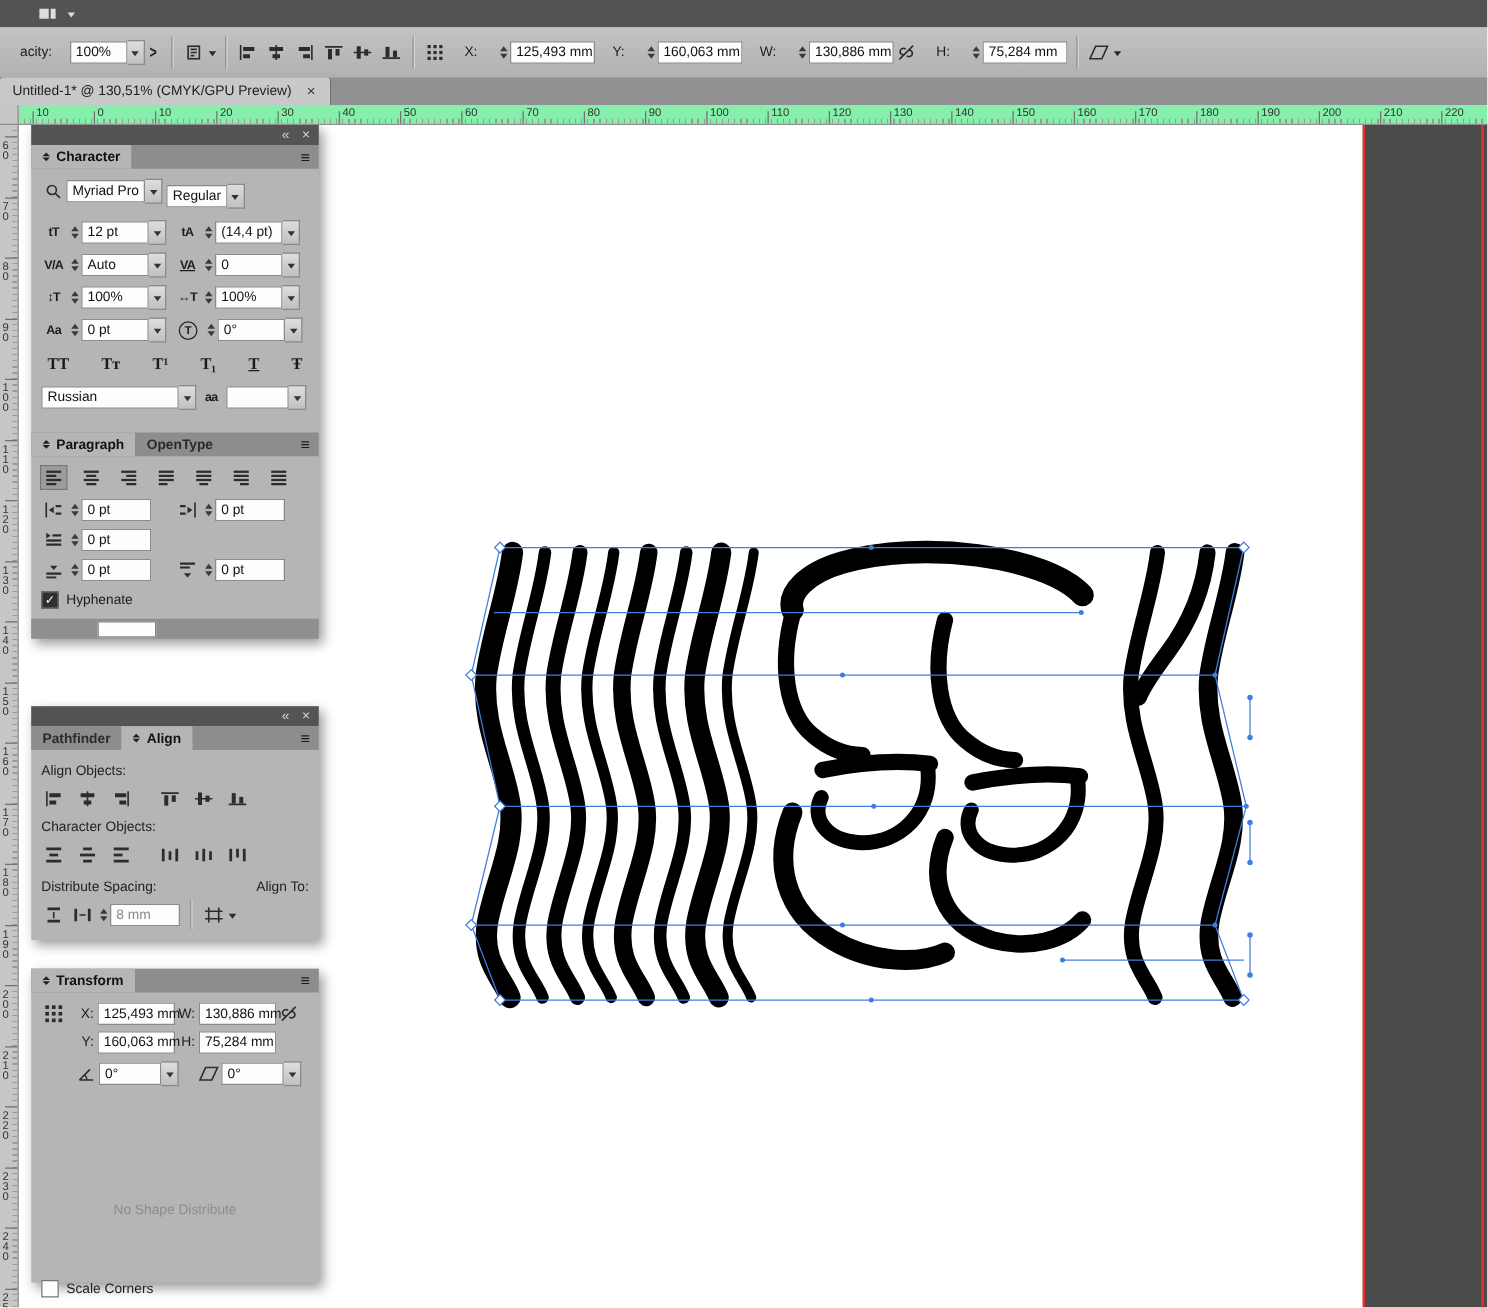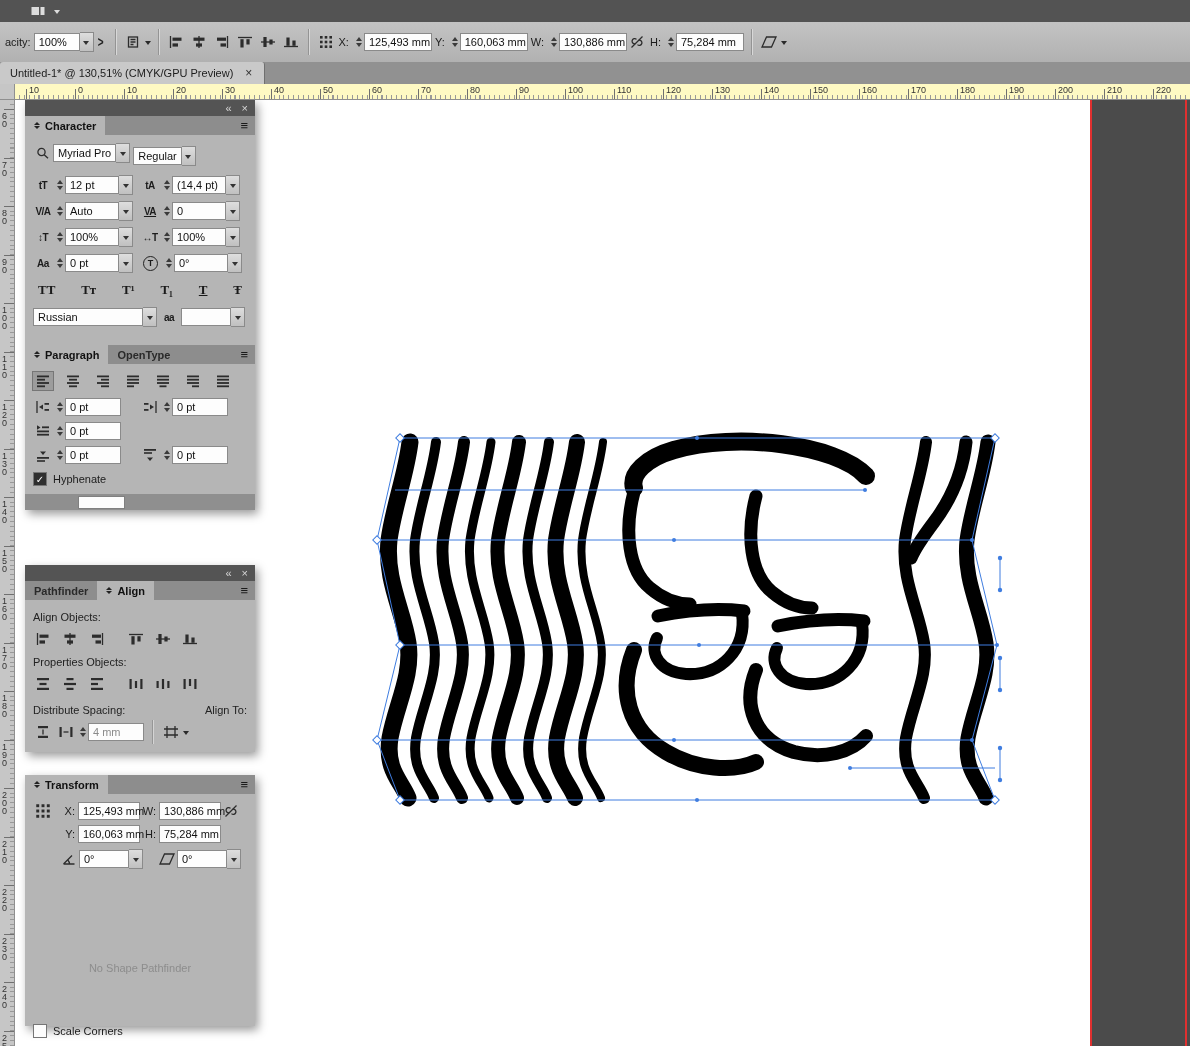--- a/index.html
+++ b/index.html
@@ -11,21 +11,21 @@
            display:flex;align-items:center;font-size:12px;color:#e3e3e3;z-index:30}
   #menu-items{display:flex;height:22px}
   .menu-item{padding:0 11px;line-height:22px;cursor:default}
   #menubar .ws{margin-left:28px;display:flex;align-items:center;gap:4px}
 
   
   #controlbar{position:absolute;top:22px;left:0;right:0;height:40px;
               background:linear-gradient(#c3c3c3,#b1b1b1);border-bottom:1px solid #7e7e7e;
               display:flex;align-items:center;font-size:11px;z-index:30;padding-left:2px}
   .sep{width:1px;height:26px;background:#949494;margin:0 7px;box-shadow:1px 0 0 #d8d8d8}
-  .cb-label{margin:0 3px;white-space:nowrap}
+  .cb-label{margin:0 14px;white-space:nowrap}
   .fld{background:#fdfdfd;border:1px solid #8a8a8a;height:16px;display:flex;align-items:center;
        padding:0 4px;font-size:11px;color:#111;white-space:nowrap;box-sizing:content-box}
   .w40{width:40px}.w44{width:44px}.w46{width:36px}.w52{width:46px}.w56{width:52px}.w64{width:58px}.w104{width:100px}
   .grow{flex:1}
   .combo{display:inline-flex;align-items:center}
   .dd{width:13px;height:18px;border:1px solid #8a8a8a;border-left:none;
       background:linear-gradient(#dedede,#c0c0c0);display:flex;align-items:center;justify-content:center}
   .dd::after{content:"";border:3px solid transparent;border-top:4px solid #333;margin-top:4px}
   .ddfree{display:inline-block;margin-left:2px;border:3px solid transparent;border-top:4px solid #2a2a2a;transform:translateY(2px)}
   .spin{display:inline-flex;flex-direction:column;justify-content:center;margin:0 2px 0 4px;gap:2px}
@@ -42,21 +42,21 @@
 
   
   #tabbar{position:absolute;top:62px;left:0;right:0;height:22px;background:#919191;z-index:30;display:flex}
   .doctab{background:#c9c9c9;border-right:1px solid #6f6f6f;height:22px;display:flex;align-items:center;
           padding:0 10px;font-size:11px;color:#1d1d1d;border-radius:3px 3px 0 0;gap:10px}
   .tabclose{color:#333;font-size:12px;padding:0 2px}
 
   
   #corner{position:absolute;top:84px;left:0;width:14px;height:15px;background:#c6c6c6;
           border-right:1px solid #8f8f8f;border-bottom:1px solid #8f8f8f;z-index:25}
-  #hruler{position:absolute;top:84px;left:14px;right:0;height:15px;background:#fef9c3;
+  #hruler{position:absolute;top:84px;left:14px;right:0;height:15px;background:#86efac;
           border-bottom:1px solid #8f8f8f;z-index:24;overflow:hidden}
   #hruler .mticks{position:absolute;bottom:0;left:0;right:0;height:4px;
           background:repeating-linear-gradient(90deg,#999 0 1px,transparent 1px 4.9px)}
   .hlabel{position:absolute;top:1px;font-size:9px;color:#333}
   .htick{position:absolute;bottom:0;width:1px;height:10px;background:#707070}
   #vruler{position:absolute;top:99px;left:0;width:14px;bottom:0;background:#c6c6c6;
           border-right:1px solid #8f8f8f;z-index:24;overflow:hidden}
   #vruler .vticks{position:absolute;top:0;bottom:0;right:0;width:4px;
           background:repeating-linear-gradient(180deg,#999 0 1px,transparent 1px 4.85px)}
   .vlabel{position:absolute;left:2px;width:9px;font-size:9px;line-height:8px;color:#333;word-break:break-all}
@@ -750,21 +750,21 @@
           </svg>
         </span>
         <span class="icn">
           <svg class="isvg" width="16" height="14" viewBox="0 0 16 14">
             <path d="M1,11.5H15" class="s"></path>
             <rect x="3.4" y="2.5" width="3.2" height="8.3"></rect>
             <rect x="9.4" y="5.5" width="3.2" height="5.3"></rect>
           </svg>
         </span>
       </div>
-    <div class="plabel">Properties Objects:</div>
+    <div class="plabel">Character Objects:</div>
     <div class="iconrow big">
         <span class="icn">
           <svg class="isvg" width="16" height="14" viewBox="0 0 16 14">
             <rect x="2" y="1" width="12" height="2.2"></rect>
             <rect x="4.5" y="5.9" width="7" height="2.2"></rect>
             <rect x="2" y="10.8" width="12" height="2.2"></rect>
           </svg>
         </span>
         <span class="icn">
           <svg class="isvg" width="16" height="14" viewBox="0 0 16 14">
@@ -820,21 +820,21 @@
               <rect x="1.5" y="2" width="2.2" height="10"></rect>
               <rect x="12.3" y="2" width="2.2" height="10"></rect>
               <path d="M5.5,7H10.5" class="s"></path>
             </svg>
           </span>
         </span>
       <span class="spin">
           <i class="up"></i>
           <i class="dn"></i>
         </span>
-      <span class="fld w52 dim">4 mm</span>
+      <span class="fld w52 dim">8 mm</span>
       <span class="vdiv"></span>
       <span class="icn">
           <svg class="isvg" width="16" height="14" viewBox="0 0 16 14">
             <path d="M4,1V13M12,1V13M1,4H15M1,10H15" class="s"></path>
           </svg>
         </span>
       <span class="ddfree"></span>
     </div>
   </div>
 </div>
@@ -896,19 +896,19 @@
       <span class="icn" style="margin-left:14px">
           <svg class="isvg" width="16" height="14" viewBox="0 0 16 14">
             <path d="M5.5,2H15L10.5,12H1z" class="s"></path>
           </svg>
         </span>
       <span class="combo">
         <span class="fld w40">0°</span>
         <span class="dd"></span>
       </span>
     </div>
-    <div class="noshape">No Shape Pathfinder</div>
+    <div class="noshape">No Shape Distribute</div>
     <div class="corner-row">
       <span class="cb" id="corners-cb"></span>
       <span>Scale Corners</span>
     </div>
   </div>
 </div>
 
 </body></html>

